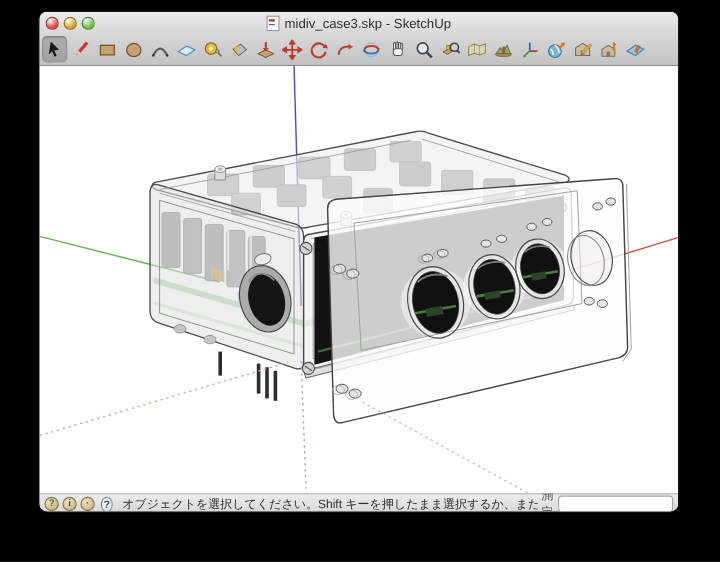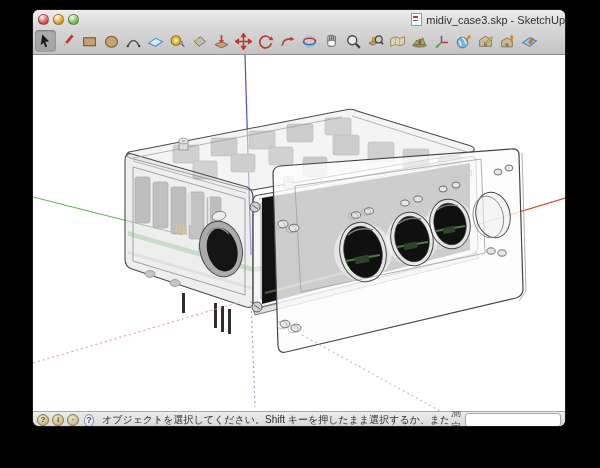--- a/index.html
+++ b/index.html
@@ -7,21 +7,21 @@
   #stage{position:relative;width:600px;height:468px;background:#000;}
   #window{position:absolute;left:33px;top:10px;width:532px;height:416px;border-radius:6px;
     overflow:hidden;background:#fff;box-shadow:0 0 0 1px #1a1a1a;}
   
   #chrome{height:44px;background:linear-gradient(#ececec,#d8d8d8 40%,#c3c3c3);border-bottom:1px solid #8e8e8e;}
   #titlebar{height:19px;display:flex;align-items:center;position:relative;}
   #lights{display:flex;gap:4px;margin-left:5px;}
   .light{width:11px;height:11px;border-radius:50%;border:1px solid rgba(0,0,0,.35);box-sizing:border-box;
     box-shadow:inset 0 1px 1px rgba(255,255,255,.6);}
   #titlewrap{position:absolute;left:0;right:0;top:0;height:19px;display:flex;align-items:center;
-    justify-content:flex-end;gap:4px;pointer-events:none;}
+    justify-content:center;gap:4px;pointer-events:none;}
   #doc-icon{width:9px;height:11px;background:#fdfdfd;border:1px solid #9a9a9a;position:relative;}
   #doc-icon:before{content:"";position:absolute;left:1px;top:2px;width:5px;height:2px;background:#c0392b;}
   #doc-icon:after{content:"";position:absolute;left:1px;top:6px;width:5px;height:1px;background:#3a6fb5;}
   #title{font-size:11px;color:#2f2f2f;}
   #toolbar{height:24px;display:flex;align-items:center;padding-left:2px;gap:1px;}
   .tb{width:21px;height:22px;display:flex;align-items:center;justify-content:center;border-radius:4px;}
   .tb.pressed{background:rgba(0,0,0,.18);box-shadow:inset 0 1px 2px rgba(0,0,0,.35);}
   .tb svg{width:17px;height:17px;}
   
   #viewport{position:relative;width:532px;height:356px;background:#fff;}

